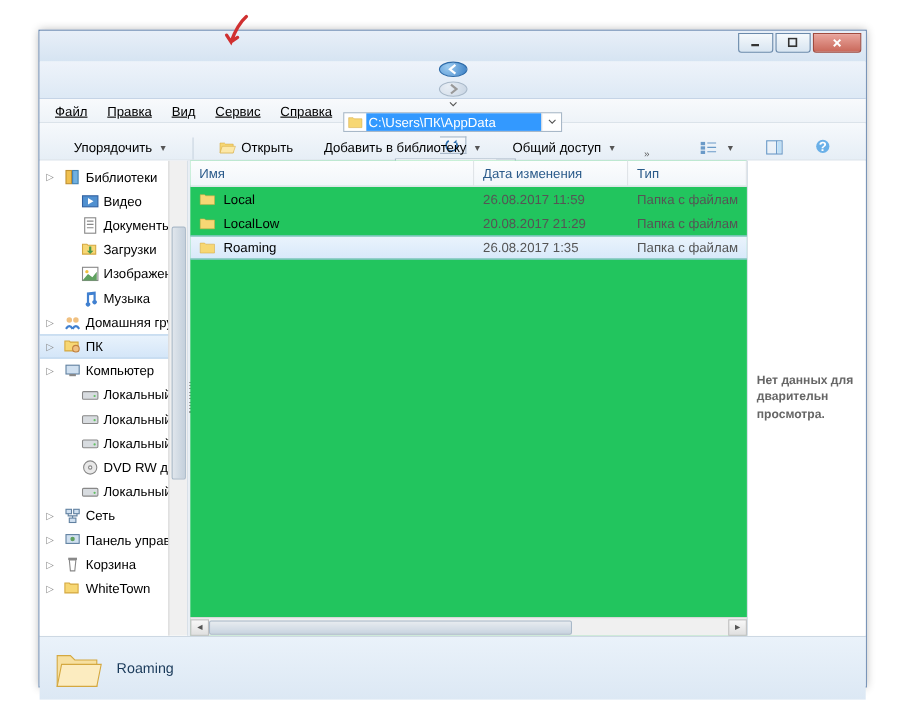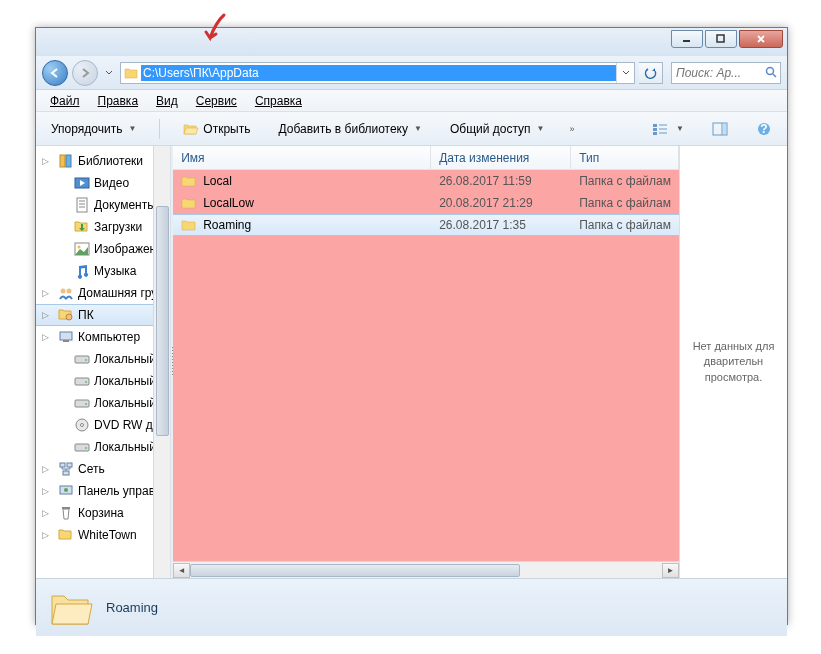--- a/index.html
+++ b/index.html
@@ -7,39 +7,39 @@
 
 .arrow-overlay { position: absolute; top: 12px; left: 200px; z-index: 100; pointer-events: none; }
 
 .window { position: absolute; top: 27px; left: 35px; width: 753px; height: 598px; border: 1px solid #5a7ca8; background: #fff; box-shadow: 0 0 8px rgba(0,0,0,0.3); }
 
 .titlebar { height: 28px; background: linear-gradient(#e8eff8, #d6e4f2); display: flex; justify-content: flex-end; align-items: flex-start; padding: 2px 4px 0 0; }
 .win-btn { width: 32px; height: 18px; border: 1px solid #6b8aab; border-radius: 0 0 3px 3px; margin-left: 2px; display: flex; align-items: center; justify-content: center; cursor: default; background: linear-gradient(#f5f9fc,#d8e5f1); }
 .win-btn.close { width: 44px; background: linear-gradient(#e9a59c,#c9685a); border-color: #a04a3e; }
 .win-btn svg { display: block; }
 
-.navbar { height: 34px; background: linear-gradient(#eef3fa,#dde9f5); display: flex; align-items: center; padding: 0 6px; gap: 4px; border-bottom: 1px solid #c5d4e6; }
+.navbar { height: 34px; background: linear-gradient(#eef3fa,#dde9f5); display: flex; align-items: center; padding: 0 6px; gap: 4px; border-bottom: 1px solid #c5d4e6; flex-direction: column; }
 .nav-arrow { width: 26px; height: 26px; border-radius: 50%; background: radial-gradient(circle at 30% 30%, #9ecdf2, #3a7fc4); border: 1px solid #2c6aa8; display: flex; align-items: center; justify-content: center; cursor: default; }
 .nav-arrow.disabled { background: radial-gradient(circle at 30% 30%, #e8eef5, #c8d5e3); border-color: #a8b8c8; }
 .nav-history { width: 14px; display: flex; align-items: center; justify-content: center; }
 .address-wrap { flex: 1; height: 22px; border: 1px solid #a8b8c8; background: #fff; display: flex; align-items: center; }
 .address-icon { width: 20px; display: flex; align-items: center; justify-content: center; }
 .address-input { flex: 1; border: none; outline: none; padding: 0 2px; background: #3399ff; color: #fff; height: 16px; }
 .address-input::selection { background: #3399ff; color: #fff; }
 .address-drop { width: 18px; border-left: 1px solid #d0d8e0; display: flex; align-items: center; justify-content: center; height: 100%; }
 .address-refresh { width: 24px; height: 22px; border: 1px solid #a8b8c8; border-left: none; background: linear-gradient(#f8fafc,#e4ecf4); display: flex; align-items: center; justify-content: center; }
 .search-wrap { width: 110px; height: 22px; border: 1px solid #a8b8c8; background: #fff; display: flex; align-items: center; margin-left: 4px; }
 .search-wrap input { border: none; outline: none; width: 100%; padding: 0 4px; color: #888; font-style: italic; }
 .search-icon { width: 20px; display: flex; align-items: center; justify-content: center; }
 
 .menubar { height: 22px; background: linear-gradient(#f8fafc,#eef3f8); border-bottom: 1px solid #d8e0e8; display: flex; align-items: center; padding: 0 6px; gap: 2px; }
 .menu-item { padding: 2px 8px; cursor: default; }
 .menu-item u { text-decoration: underline; }
 
-.toolbar { height: 34px; background: linear-gradient(#f6f9fc,#e6eef6); border-bottom: 1px solid #d0dae4; display: flex; align-items: center; padding: 0 6px; gap: 10px; }
+.toolbar { height: 34px; background: linear-gradient(#f6f9fc,#e6eef6); border-bottom: 1px solid #d0dae4; display: flex; align-items: flex-end; padding: 0 22px; gap: 10px; }
 .tool-btn { display: flex; align-items: center; padding: 3px 8px; gap: 4px; cursor: default; border: 1px solid transparent; border-radius: 2px; }
 .tool-drop { font-size: 8px; margin-left: 2px; color: #555; }
 .tool-sep { width: 1px; height: 20px; background: #c8d4e0; margin: 0 4px; }
 .tool-spacer { flex: 1; }
 .tool-chevron { font-size: 9px; color: #555; padding: 0 6px; }
 
 .content { display: flex; height: 432px; }
 .sidebar { width: 206px; background: #fff; border-right: 1px solid #d8e0e8; overflow: hidden; position: relative; }
 .tree { padding: 4px 0; }
 .tree-item { display: flex; align-items: center; height: 22px; padding-left: 20px; gap: 4px; cursor: default; white-space: nowrap; overflow: hidden; }
@@ -47,39 +47,39 @@
 .tree-item.selected { background: linear-gradient(#e8f2fc,#d4e6f8); border: 1px solid #a8c8e8; border-left: none; border-right: none; }
 .tree-icon { width: 16px; height: 16px; display: flex; align-items: center; justify-content: center; flex-shrink: 0; }
 .tree-expand { width: 12px; font-size: 9px; color: #888; flex-shrink: 0; margin-left: -14px; }
 .sidebar-scroll { position: absolute; right: 0; top: 0; width: 17px; height: 100%; background: #f0f0f0; border-left: 1px solid #d8d8d8; }
 .sidebar-scroll-thumb { position: absolute; left: 2px; width: 13px; background: linear-gradient(90deg,#e0e6ec,#c4d0dc); border: 1px solid #a8b8c8; border-radius: 2px; }
 
 .resize-handle { width: 4px; background: #e8eef4; cursor: ew-resize; position: relative; }
 .resize-handle::after { content: ""; position: absolute; left: 1px; top: 50%; width: 2px; height: 30px; background: repeating-linear-gradient(#888 0 1px, transparent 1px 3px); transform: translateY(-50%); }
 
 .main { flex: 1; display: flex; }
-.filelist { flex: 1; background: #fca5a5; display: flex; flex-direction: column; position: relative; justify-content: space-between; }
+.filelist { flex: 1; background: #22c55e; display: flex; flex-direction: column; position: relative; justify-content: space-between; }
 .columns { height: 24px; border-bottom: 1px solid #e0e4e8; display: flex; align-items: center; background: linear-gradient(#fcfdfe,#f2f6fa); }
 .col { padding: 0 8px; border-right: 1px solid #e0e4e8; height: 100%; display: flex; align-items: center; color: #2a5a8a; cursor: default; }
 .col.name { width: 258px; }
 .col.date { width: 140px; }
 .col.type { flex: 1; }
 .rows { flex: 1; }
 .row { height: 22px; display: flex; align-items: center; cursor: default; }
 .row.selected { background: linear-gradient(#eaf3fc,#d8e9fa); border: 1px solid #a8c8e8; border-left: none; border-right: none; }
 .cell { padding: 0 8px; overflow: hidden; white-space: nowrap; text-overflow: ellipsis; }
 .cell.name { width: 258px; display: flex; align-items: center; gap: 6px; }
 .cell.date { width: 140px; color: #555; }
 .cell.type { flex: 1; color: #555; }
 .hscroll { height: 17px; background: #f0f0f0; border-top: 1px solid #d8d8d8; display: flex; align-items: center; position: relative; }
 .hscroll-btn { width: 17px; height: 15px; background: linear-gradient(#f8f8f8,#e0e0e0); border: 1px solid #c0c0c0; display: flex; align-items: center; justify-content: center; font-size: 8px; color: #555; }
 .hscroll-track { flex: 1; height: 15px; position: relative; }
 .hscroll-thumb { position: absolute; height: 13px; top: 1px; background: linear-gradient(#e8ecf0,#c8d4e0); border: 1px solid #a8b8c8; border-radius: 2px; }
 
-.preview { width: 108px; border-left: 1px solid #d8e0e8; background: #fff; display: flex; align-items: center; justify-content: center; text-align: center; color: #666; padding: 8px; font-size: 11px; line-height: 1.4; }
+.preview { width: 108px; border-left: 1px solid #d8e0e8; background: #fff; display: flex; align-items: center; justify-content: center; color: #666; padding: 8px; font-size: 11px; line-height: 1.4; font-weight: bold; }
 
 .details { height: 58px; background: linear-gradient(#eaf2fa,#dce8f4); border-top: 1px solid #c8d4e0; display: flex; align-items: center; padding: 6px 10px; gap: 12px; }
 .details-icon { width: 48px; height: 44px; display: flex; align-items: center; justify-content: center; }
 .details-text { display: flex; flex-direction: column; gap: 1px; }
 .details-name { font-size: 13px; color: #1a3a5a; }
 .details-type { color: #666; font-size: 11px; }
 .details-meta { color: #666; font-size: 11px; }
 .details-meta span { color: #333; }
 
 .folder-svg { fill: #f7d774; stroke: #d4a840; stroke-width: 0.5; }

